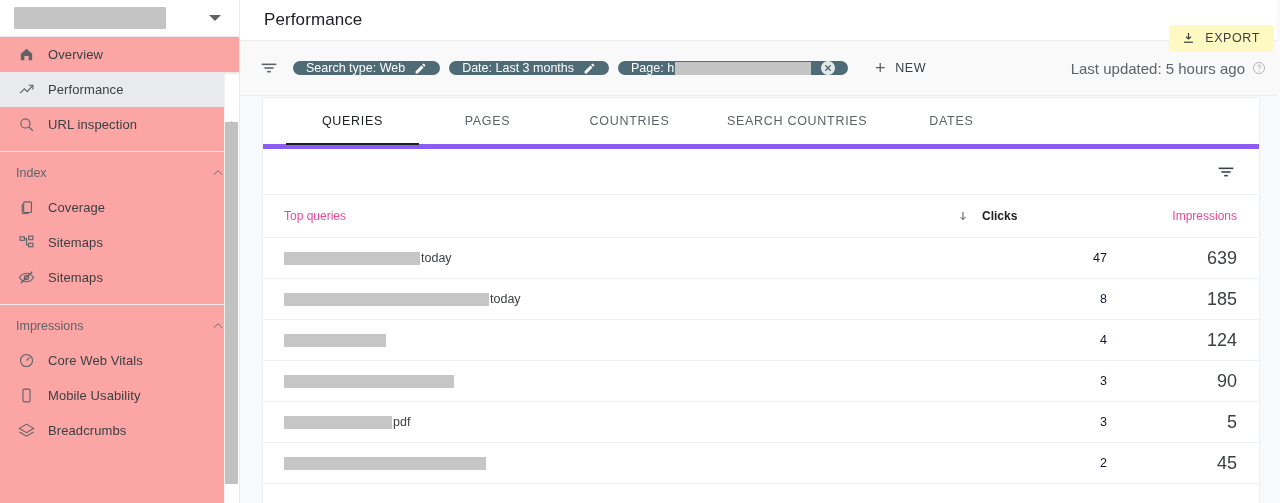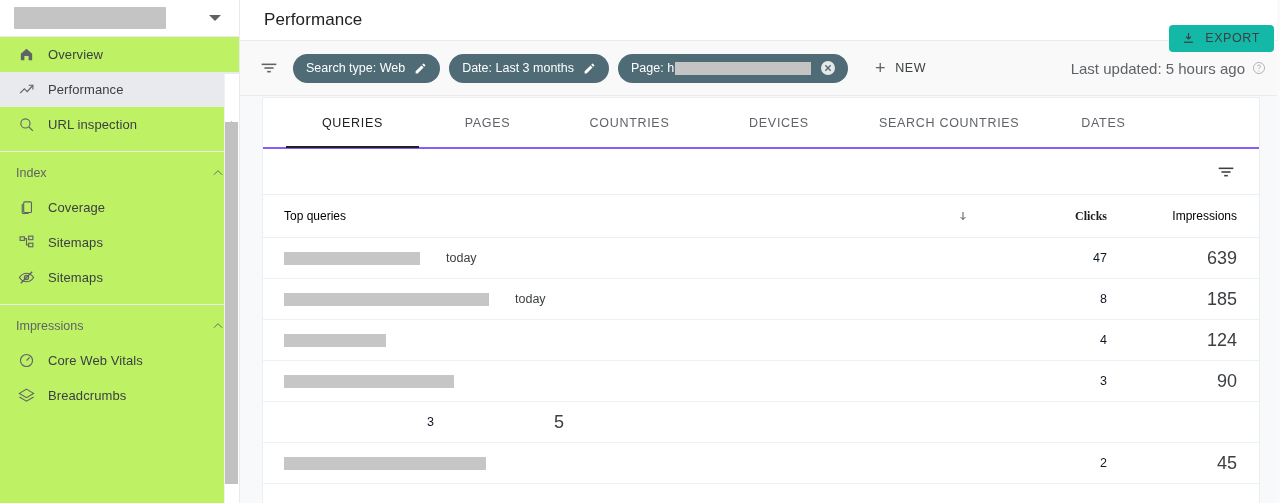--- a/index.html
+++ b/index.html
@@ -9,21 +9,21 @@
     background: #ffffff;
     font-family: "Liberation Sans", sans-serif;
     -webkit-font-smoothing: antialiased;
   }
   .app { position: relative; width: 1280px; height: 503px; display: flex; background:#fff; }
 
   
   .sidebar {
     position: relative;
     width: 240px; height: 503px;
-    background: #bef264;
+    background: #fca5a5;
     border-right: 1px solid #e8eaed;
     flex: 0 0 240px;
     overflow: hidden;
   }
   .property-bar {
     height: 36px;
     display: flex; align-items: center;
     padding: 0 10px 0 14px;
     background: #fff;
   }
@@ -99,38 +99,38 @@
     padding: 0 6px 0 24px;
     border-bottom: 1px solid #ebebeb;
   }
   .page-title { font-size: 17px; color: #202124; font-weight: 400; letter-spacing: .1px; }
   .export-btn {
     margin-left: auto;
     display: flex; align-items: center; gap: 9px;
     padding: 6px 14px 6px 12px;
     font-size: 12.5px; color: #3c4043; letter-spacing: .6px;
     cursor: pointer; border-radius: 4px;
-    background: #14b8a6;
+    background: #fef9c3;
     margin-top: 36px;
   }
   .export-btn svg { width: 15px; height: 15px; fill: #3c4043; }
 
   
   .filterbar {
     height: 55px;
     background: #f9f9f9;
     display: flex; align-items: center;
     padding: 0 14px 0 18px;
     border-bottom: 1px solid #ececec;
   }
   .tune-icon { width: 22px; height: 22px; flex:0 0 22px; margin-right: 13px; cursor: pointer; }
   .tune-icon svg { width: 22px; height: 22px; stroke: #5f6368; stroke-width: 1.7; }
 
   .chip {
-    height: 29px;
+    height: 14px;
     display: inline-flex; align-items: center;
     background: #4e6b76;
     color: #ffffff;
     border-radius: 15px;
     padding: 0 13px;
     font-size: 12.5px;
     margin-right: 9px;
     cursor: pointer;
     white-space: nowrap;
   }
@@ -171,21 +171,21 @@
     position: absolute;
     left: 22px; right: 20px; top: 97px; bottom: 0;
     background: #fff;
     border: 1px solid #eceff1;
     border-bottom: none;
     overflow: hidden;
   }
   .tabs {
     display: flex;
     height: 51px;
-    border-bottom: 2px solid #8b5cf6;
+    border-bottom: 5px solid #8b5cf6;
     padding-left: 23px;
   }
   .tab {
     display:flex; align-items:center; justify-content:center;
     color: #5f6368;
     font-size: 12.5px;
     letter-spacing: .7px;
     cursor: pointer;
     position: relative;
     padding: 0 24px;
@@ -203,38 +203,38 @@
     border-bottom: 1px solid #eceff1;
   }
   .table-toolbar .tune-icon { margin-right: 0; }
 
   .thead {
     display:flex; align-items:center;
     height: 43px;
     padding: 0 22px 0 21px;
     border-bottom: 1px solid #eceff1;
   }
-  .th { font-size: 12px; color: #000000; }
+  .th { font-size: 12px; color: #ec4899; }
   .th.query { flex: 1 1 auto; }
   .th.clicks {
     width: 150px; text-align: right;
-    display:flex; align-items:center; justify-content:space-between; gap: 13px;
-    color: #202124; font-weight: 700; font-family: Liberation Serif, serif;
+    display:flex; align-items:center; justify-content:flex-start; gap: 13px;
+    color: #202124; font-weight: 700;
   }
   .th.clicks .sortarrow { width: 12px; height: 12px; }
   .th.clicks .sortarrow svg { width:12px; height:12px; stroke:#202124; stroke-width:1.5; fill:none; }
   .th.impr { width: 130px; text-align: right; }
 
   .row {
     display:flex; align-items:center;
     height: 41px;
     padding: 0 22px 0 21px;
     border-bottom: 1px solid #eef1f2;
   }
-  .cell-query { flex: 1 1 auto; display:flex; align-items:center; font-size: 12.5px; color:#3c4043;gap:25px; }
+  .cell-query { flex: 1 1 auto; display:flex; align-items:center; font-size: 12.5px; color:#3c4043; }
   .cell-query .redact-bar { height: 13px; background: #c6c6c6; display:inline-block; }
   .cell-query .suffix { margin-left: 1px; }
   .cell-clicks { width: 150px; text-align: right; font-size: 12.5px; color: #0f172a; }
   .cell-impr { width: 130px; text-align: right; font-size: 18px; color: #3c4043; }
 
   
   .main-sb {
     position:absolute; right:0; top:0; width:3px; height:503px;
     background: #fafafa;
   }
@@ -340,20 +340,28 @@
       <div class="nav-item">
         <span class="ico">
           <svg viewBox="0 0 24 24">
               <circle cx="12" cy="12" r="8.5" stroke="#5f6368"></circle>
               <line x1="12" y1="12" x2="16.5" y2="7.5" stroke="#5f6368"></line>
             </svg>
         </span>
         <span class="lbl">Core Web Vitals</span>
       </div>
 
+      <div class="nav-item">
+        <span class="ico">
+          <svg viewBox="0 0 24 24">
+              <rect x="7" y="3" width="10" height="18" rx="2" stroke="#5f6368"></rect>
+            </svg>
+        </span>
+        <span class="lbl">Mobile Usability</span>
+      </div>
 
       <div class="nav-item">
         <span class="ico">
           <svg viewBox="0 0 24 24">
               <polygon points="12,3 22,9 12,15 2,9" stroke="#5f6368"></polygon>
               <polyline points="2,14 12,20 22,14" stroke="#5f6368"></polyline>
             </svg>
         </span>
         <span class="lbl">Breadcrumbs</span>
       </div>
@@ -439,23 +447,20 @@
 
       <div class="tabs">
         <div class="tab active" style="min-width:133px">
           <span>QUERIES</span>
         </div>
         <div class="tab" style="min-width:137px">
           <span>PAGES</span>
         </div>
         <div class="tab" style="min-width:147px">
           <span>COUNTRIES</span>
-        </div>
-        <div class="tab" style="min-width:152px">
-          <span>DEVICES</span>
         </div>
         <div class="tab" style="min-width:182px">
           <span>SEARCH COUNTRIES</span>
         </div>
         <div class="tab" style="min-width:120px">
           <span>DATES</span>
         </div>
       </div>
 
       <div class="table-toolbar">
@@ -512,20 +517,24 @@
       <div class="row">
         <div class="cell-query">
           <span class="redact-bar" style="width:170px"></span>
           <span class="suffix"></span>
         </div>
         <div class="cell-clicks">3</div>
         <div class="cell-impr">90</div>
       </div>
 
       <div class="row">
+        <div class="cell-query">
+          <span class="redact-bar" style="width:108px"></span>
+          <span class="suffix">pdf</span>
+        </div>
         <div class="cell-clicks">3</div>
         <div class="cell-impr">5</div>
       </div>
 
       <div class="row">
         <div class="cell-query">
           <span class="redact-bar" style="width:202px"></span>
           <span class="suffix"></span>
         </div>
         <div class="cell-clicks">2</div>

